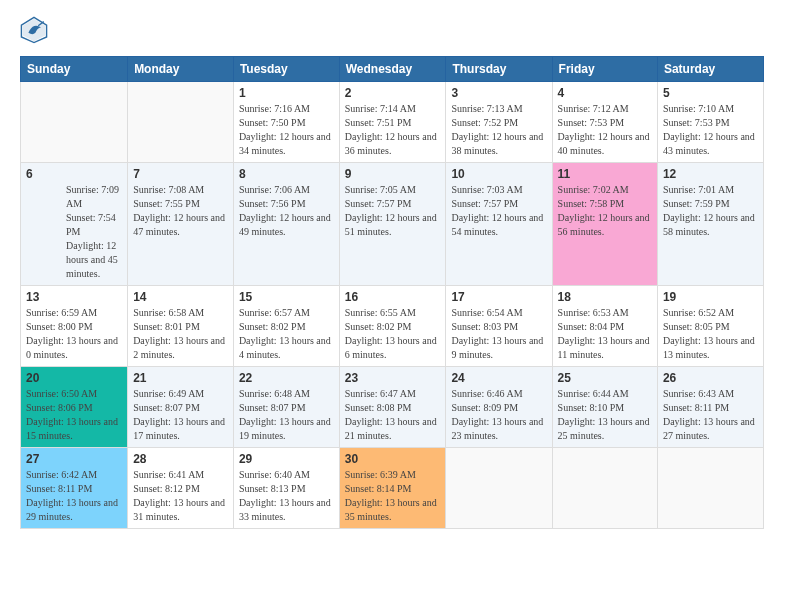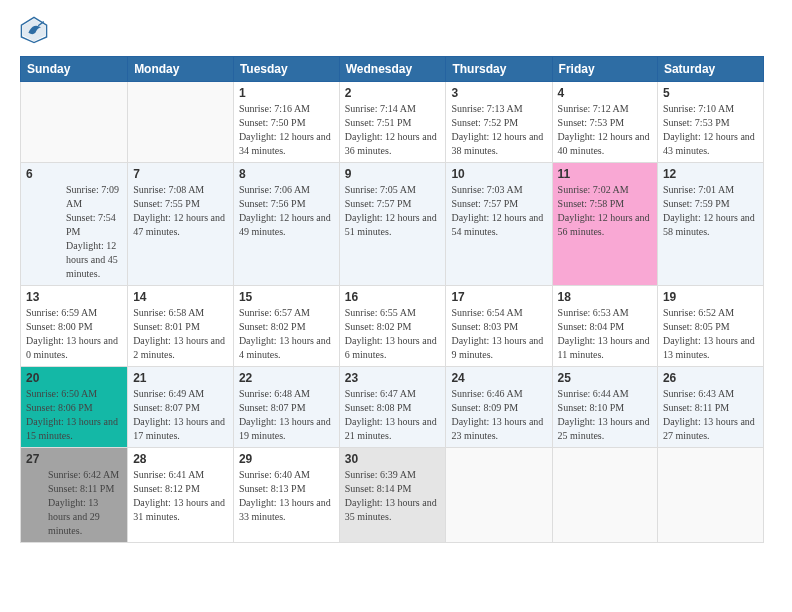--- a/index.html
+++ b/index.html
@@ -306,39 +306,39 @@
 Daylight: 13 hours and 25 minutes.</div>
           </td>
           <td style="background: rgb(240, 245, 250);">
             <span class="day-number">26</span>
             <div class="day-info" style="white-space: pre-line;">Sunrise: 6:43 AM
 Sunset: 8:11 PM
 Daylight: 13 hours and 27 minutes.</div>
           </td>
         </tr>
         <tr>
-          <td style="background: #a3a3a3;">
+          <td style="background: #7dd3fc;">
             <span class="day-number">27</span>
-            <div class="day-info" style="white-space: pre-line; margin-left: 22px;">Sunrise: 6:42 AM
+            <div class="day-info" style="white-space: pre-line;">Sunrise: 6:42 AM
 Sunset: 8:11 PM
 Daylight: 13 hours and 29 minutes.</div>
           </td>
           <td style="background: rgb(255, 255, 255);">
             <span class="day-number">28</span>
             <div class="day-info" style="white-space: pre-line;">Sunrise: 6:41 AM
 Sunset: 8:12 PM
 Daylight: 13 hours and 31 minutes.</div>
           </td>
           <td style="background: rgb(255, 255, 255);">
             <span class="day-number">29</span>
             <div class="day-info" style="white-space: pre-line;">Sunrise: 6:40 AM
 Sunset: 8:13 PM
 Daylight: 13 hours and 33 minutes.</div>
           </td>
-          <td style="background: #e5e5e5; margin-top: 33px;">
+          <td style="background: #fdba74; margin-top: 33px;">
             <span class="day-number">30</span>
             <div class="day-info" style="white-space: pre-line;">Sunrise: 6:39 AM
 Sunset: 8:14 PM
 Daylight: 13 hours and 35 minutes.</div>
           </td>
           <td class="empty"></td>
           <td class="empty"></td>
           <td class="empty"></td>
         </tr>
       </tbody>

